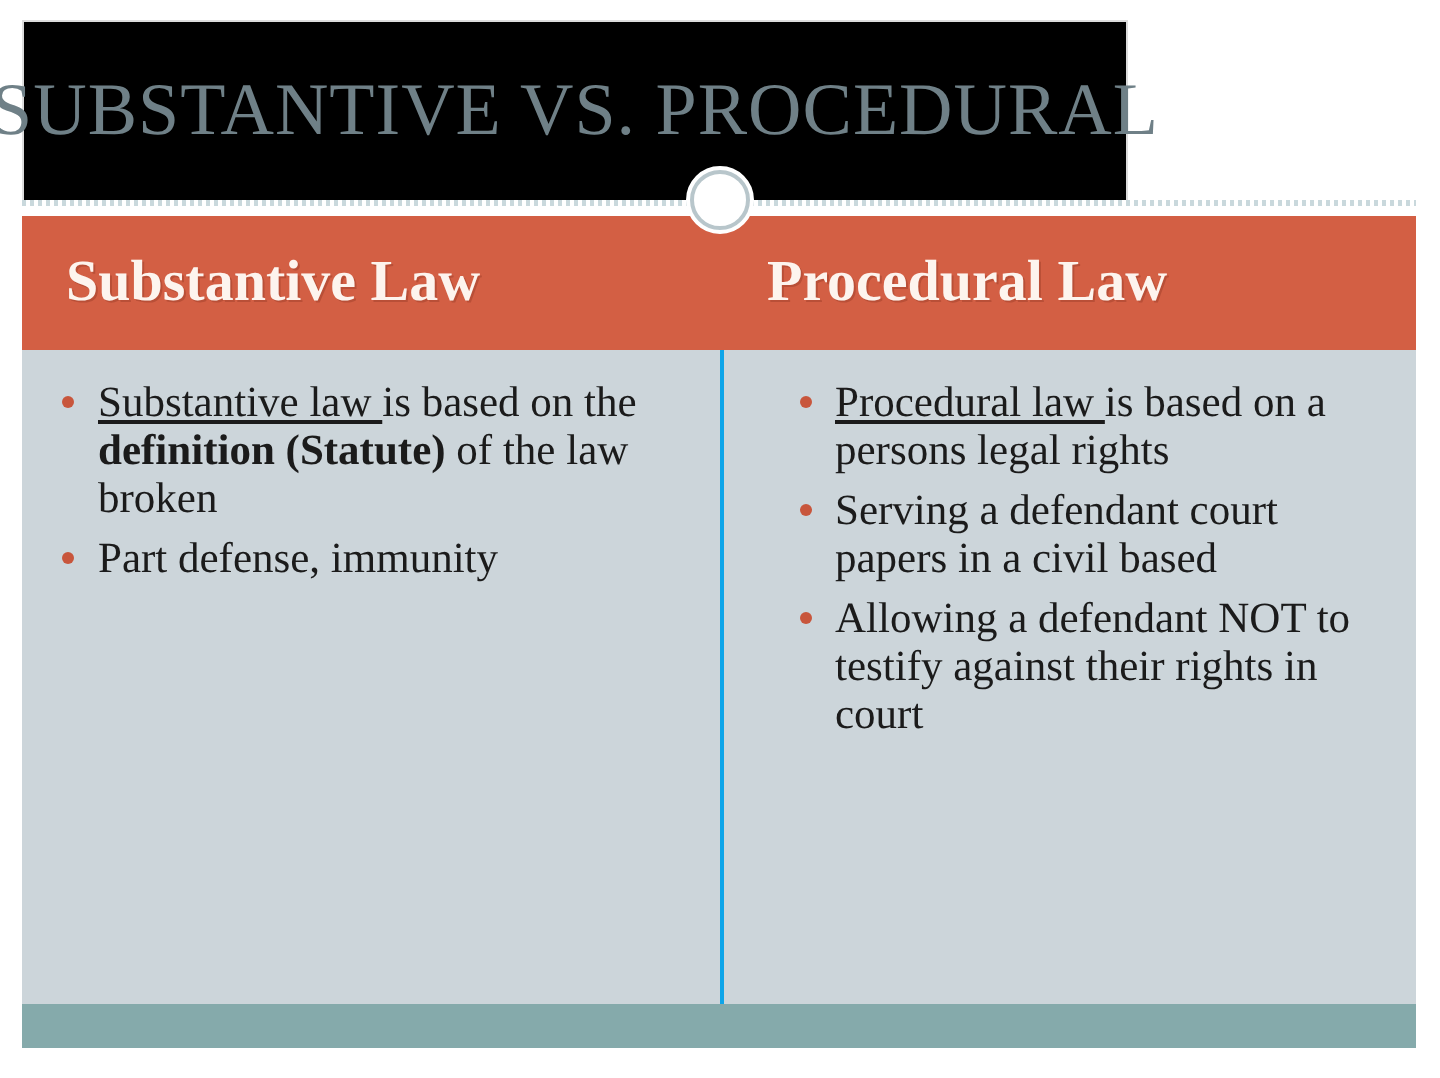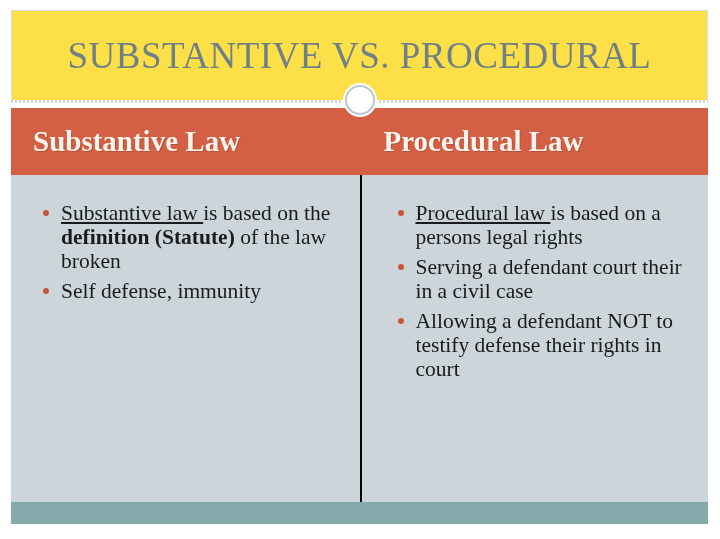--- a/index.html
+++ b/index.html
@@ -19,23 +19,23 @@
     width: 720px;
     height: 539px;
     background: #ffffff;
   }
 
   
   .title-box {
     position: absolute;
     left: 11px;
     top: 10px;
-    width: 697px;
+    width: 553px;
     height: 90px;
-    background: #fde047;
+    background: #000000;
     border: 1px solid #dcdcdc;
     border-bottom: none;
     box-sizing: border-box;
     display: flex;
     align-items: center;
     justify-content: center;
   }
   .title-text {
     font-family: "Liberation Serif", "DejaVu Serif", serif;
     font-size: 37px;
@@ -123,28 +123,28 @@
     background: #ccd5da;
     display: flex;
     z-index: 1;
   }
   .body-col {
     flex: 1 1 50%;
     box-sizing: border-box;
     padding: 14px 14px 0 18px;
   }
   .body-col.right {
-    border-left: 2px solid #000000;
-    padding-left: 22px;
+    border-left: 2px solid #0ea5e9;
+    padding-left: 36px;
     padding-right: 10px;
   }
 
   ul.bullets {
     list-style: none;
-    margin: 12px;
+    margin: 0;
     padding: 0;
   }
   ul.bullets > li {
     position: relative;
     padding-left: 20px;
     margin-bottom: 6px;
     font-family: "Liberation Serif", "DejaVu Serif", serif;
     font-size: 21.5px;
     line-height: 1.12;
     color: #1b1b1b;
@@ -193,29 +193,29 @@
     <div class="header-cell right">
       <span class="header-label">Procedural Law</span>
     </div>
   </div>
 
   <div class="body-row">
 
     <div class="body-col left">
       <ul class="bullets">
         <li><span class="u">Substantive law </span><span>is based on the </span><span class="b">definition (Statute)</span><span> of the law broken</span></li>
-        <li><span>Self defense, immunity</span></li>
+        <li><span>Part defense, immunity</span></li>
       </ul>
     </div>
 
     <div class="body-col right">
       <ul class="bullets">
         <li><span class="u">Procedural law </span><span>is based on a persons legal rights</span></li>
-        <li><span>Serving a defendant court their in a civil case</span></li>
-        <li><span>Allowing a defendant NOT to testify defense their rights in court</span></li>
+        <li><span>Serving a defendant court papers in a civil based</span></li>
+        <li><span>Allowing a defendant NOT to testify against their rights in court</span></li>
       </ul>
     </div>
 
   </div>
 
   <div class="bottom-band"></div>
 
 </div>
 
 </body></html>

